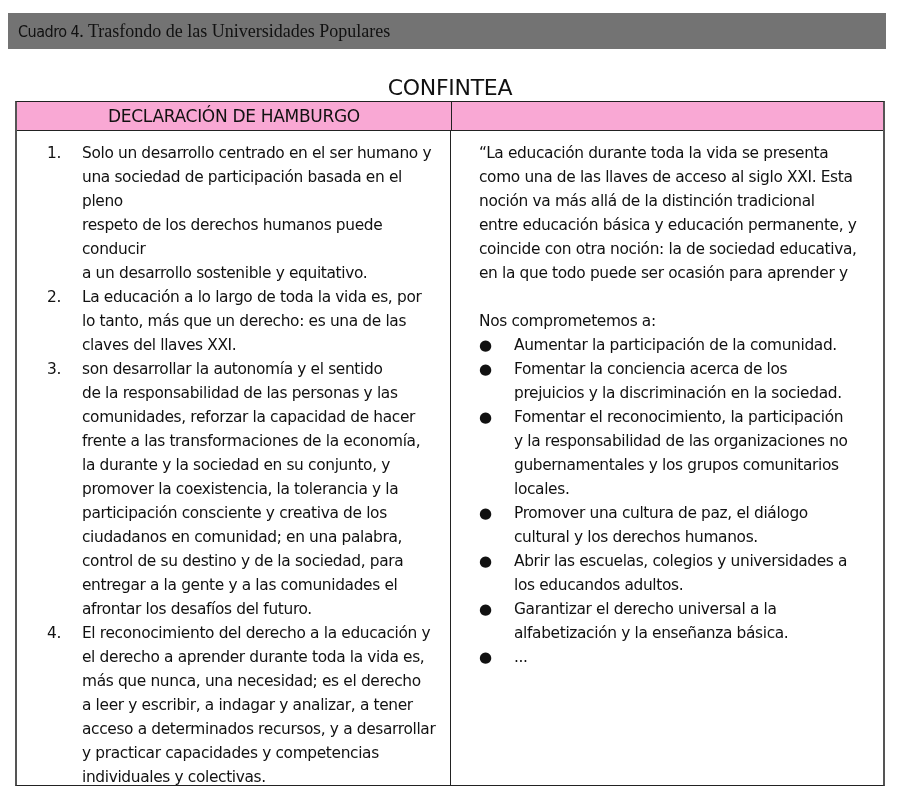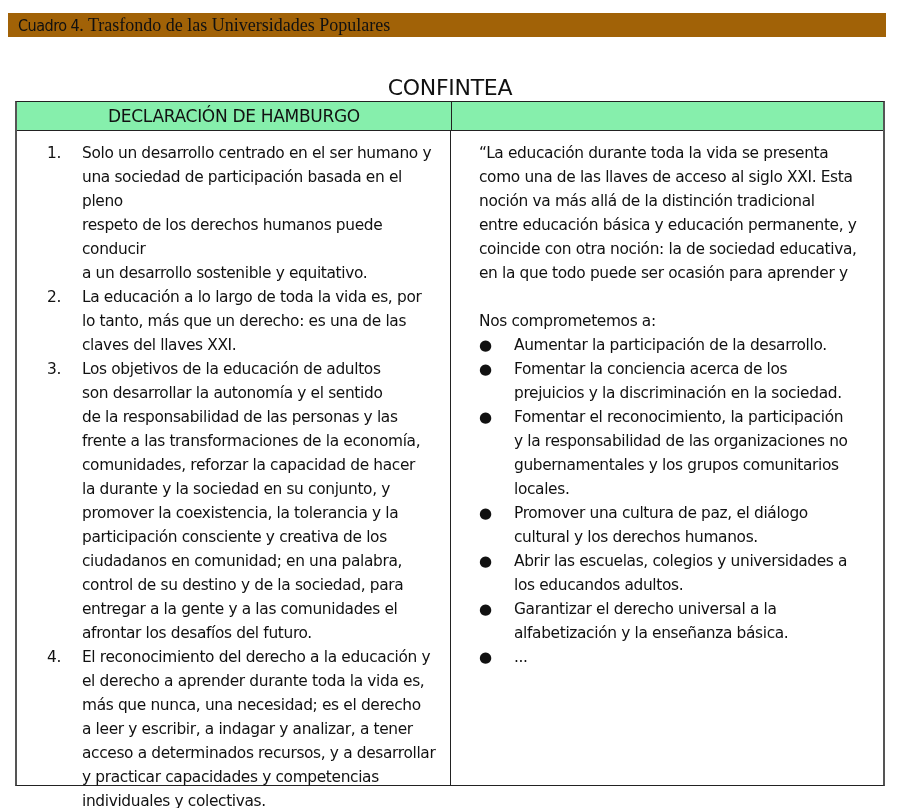--- a/index.html
+++ b/index.html
@@ -1,31 +1,31 @@
 <!DOCTYPE html>
 <html><head>
   <meta charset="utf-8">
   <style>
     html, body { margin: 0; padding: 0; background: #ffffff; }
     body { width: 900px; height: 808px; position: relative; overflow: hidden; color: #111; }
     .title-bar {
-      position: absolute; left: 8px; top: 13px; width: 878px; height: 24px;
-      background: #a16207; display: flex; align-items: center; padding-left: 10px; box-sizing: border-box;
+      position: absolute; left: 8px; top: 13px; width: 878px; height: 36px;
+      background: #737373; display: flex; align-items: center; padding-left: 10px; box-sizing: border-box;
     }
     .title-label { font-family: "DejaVu Sans", sans-serif; font-size: 16px; letter-spacing: -0.5px; font-stretch: condensed; }
     .title-text { font-family: "Liberation Serif", serif; font-size: 18px; }
     .confintea {
       position: absolute; left: 15px; width: 870px; top: 75px; text-align: center;
       font-family: "DejaVu Sans", sans-serif; font-size: 22px; letter-spacing: -0.3px;
     }
     .table {
       position: absolute; left: 15px; top: 101px; width: 870px; height: 685px;
       border: 1px solid #222; border-left: 2px solid #555; border-right: 2px solid #555; box-sizing: border-box;
     }
-    .thead { display: flex; height: 28px; background: #86efac; border-bottom: 1px solid #222; }
+    .thead { display: flex; height: 28px; background: #f9a8d4; border-bottom: 1px solid #222; }
     .th {
       flex: 0 0 auto; display: flex; align-items: center; justify-content: center;
       font-family: "DejaVu Sans", sans-serif; font-size: 17px; letter-spacing: -0.3px;
     }
     .th.left { width: 434px; border-right: 1px solid #222; }
     .th.right { flex: 1; }
     .tbody { display: flex; height: 655px; }
     .col-left { width: 434px; border-right: 1px solid #222; box-sizing: border-box; padding: 10px 0 0 0; }
     .col-right { flex: 1; padding: 10px 0 0 28px; box-sizing: border-box; }
     .txt { font-family: "DejaVu Sans", sans-serif; font-size: 15.4px; line-height: 24px; letter-spacing: -0.35px; }
@@ -67,25 +67,24 @@
           <div class="ol-num">2.</div>
           <div class="ol-body">
             <div>La educación a lo largo de toda la vida es, por</div>
             <div>lo tanto, más que un derecho: es una de las</div>
             <div>claves del llaves XXI.</div>
           </div>
         </div>
         <div class="ol-item">
           <div class="ol-num">3.</div>
           <div class="ol-body">
-            <div>Los objetivos de la educación de adultos</div>
             <div>son desarrollar la autonomía y el sentido</div>
             <div>de la responsabilidad de las personas y las</div>
+            <div>comunidades, reforzar la capacidad de hacer</div>
             <div>frente a las transformaciones de la economía,</div>
-            <div>comunidades, reforzar la capacidad de hacer</div>
             <div>la durante y la sociedad en su conjunto, y</div>
             <div>promover la coexistencia, la tolerancia y la</div>
             <div>participación consciente y creativa de los</div>
             <div>ciudadanos en comunidad; en una palabra,</div>
             <div>control de su destino y de la sociedad, para</div>
             <div>entregar a la gente y a las comunidades el</div>
             <div>afrontar los desafíos del futuro.</div>
           </div>
         </div>
         <div class="ol-item">
@@ -109,21 +108,21 @@
           <div>entre educación básica y educación permanente, y</div>
           <div>coincide con otra noción: la de sociedad educativa,</div>
           <div>en la que todo puede ser ocasión para aprender y</div>
         </div>
       <div class="spacer"></div>
       <div>Nos comprometemos a:</div>
       <div id="bullets">
           <div class="ul-item">
             <div class="bullet">●</div>
             <div class="ul-body">
-              <div>Aumentar la participación de la desarrollo.</div>
+              <div>Aumentar la participación de la comunidad.</div>
             </div>
           </div>
           <div class="ul-item">
             <div class="bullet">●</div>
             <div class="ul-body">
               <div>Fomentar la conciencia acerca de los</div>
               <div>prejuicios y la discriminación en la sociedad.</div>
             </div>
           </div>
           <div class="ul-item">

